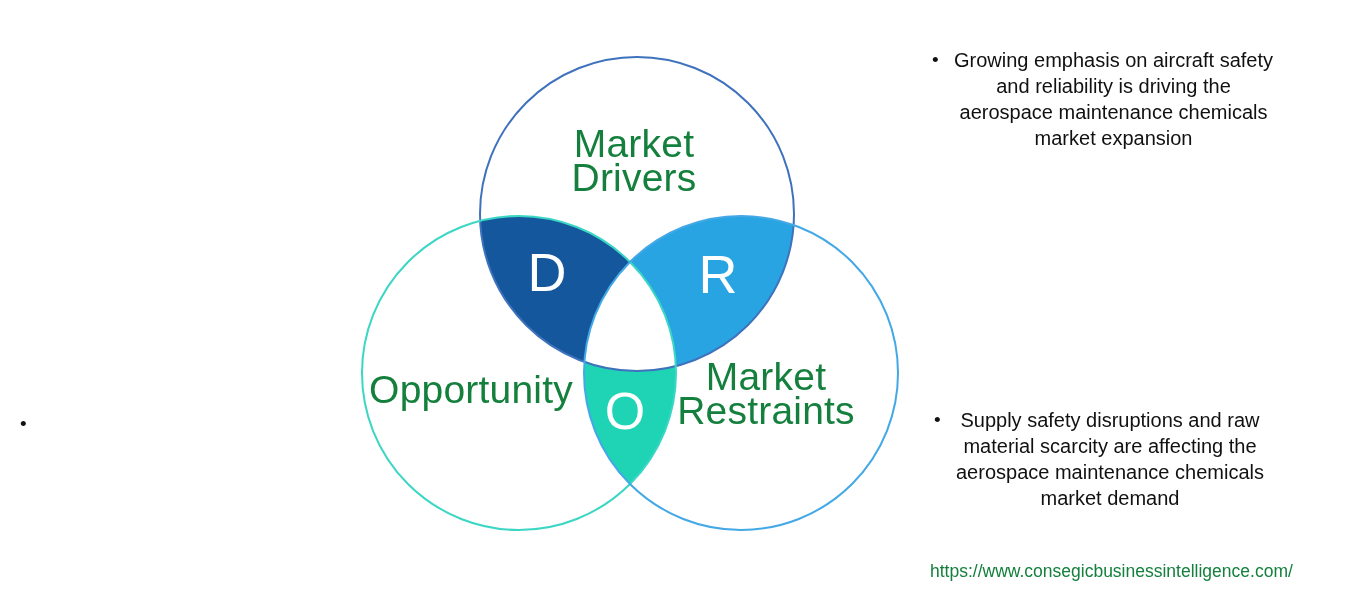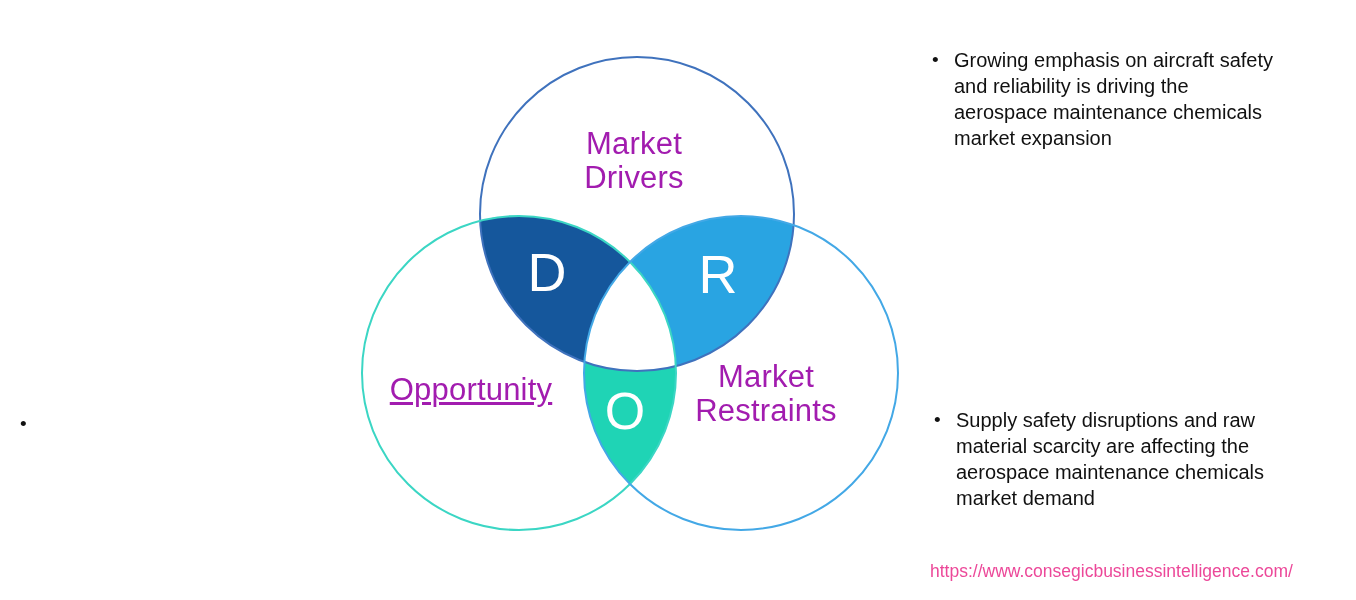--- a/index.html
+++ b/index.html
@@ -14,28 +14,28 @@
   }
   .venn {
     position: absolute;
     left: 0; top: 0;
     width: 1356px; height: 600px;
   }
   .circle-label {
     position: absolute;
     width: 240px;
     text-align: center;
-    font-size: 31px;
+    font-size: 39px;
     line-height: 34px;
-    color: #a21caf;
+    color: #15803d;
     white-space: pre-line;
     letter-spacing: 0.2px;
   }
   .label-drivers    { left: 514px; top: 127px; }
-  .label-opportunity{ left: 351px; top: 373px; text-decoration: underline; }
+  .label-opportunity{ left: 351px; top: 373px; }
   .label-restraints { left: 646px; top: 360px; }
   .venn-letter {
     position: absolute;
     width: 80px; height: 60px;
     line-height: 60px;
     text-align: center;
     font-size: 54px;
     color: #ffffff;
   }
   .letter-d { left: 507px; top: 242px; }
@@ -48,31 +48,31 @@
     font-size: 20px;
     line-height: 26px;
     color: #111111;
   }
   .note .bullet {
     flex: none;
     width: 22px;
     font-size: 19px;
     line-height: 26px;
   }
-  .note .note-text { white-space: pre-line; }
+  .note .note-text { white-space: pre-line; text-align: center; }
   .note-left { left: 20px; top: 411px; width: 345px; line-height: 25px; }
   .note-left .bullet { width: 16px; line-height: 25px; }
   .note-top-right { left: 932px; top: 47px; width: 404px; }
   .note-bottom-right { left: 934px; top: 407px; width: 404px; }
   .footer-url {
     position: absolute;
     left: 930px; top: 560px;
     font-size: 17.5px;
     line-height: 22px;
-    color: #ec4899;
+    color: #15803d;
   }
 </style>
 </head>
 <body>
 
 <div class="canvas">
 
   <svg class="venn" viewBox="0 0 1356 600">
     <defs>
       <clipPath id="clipTop">

